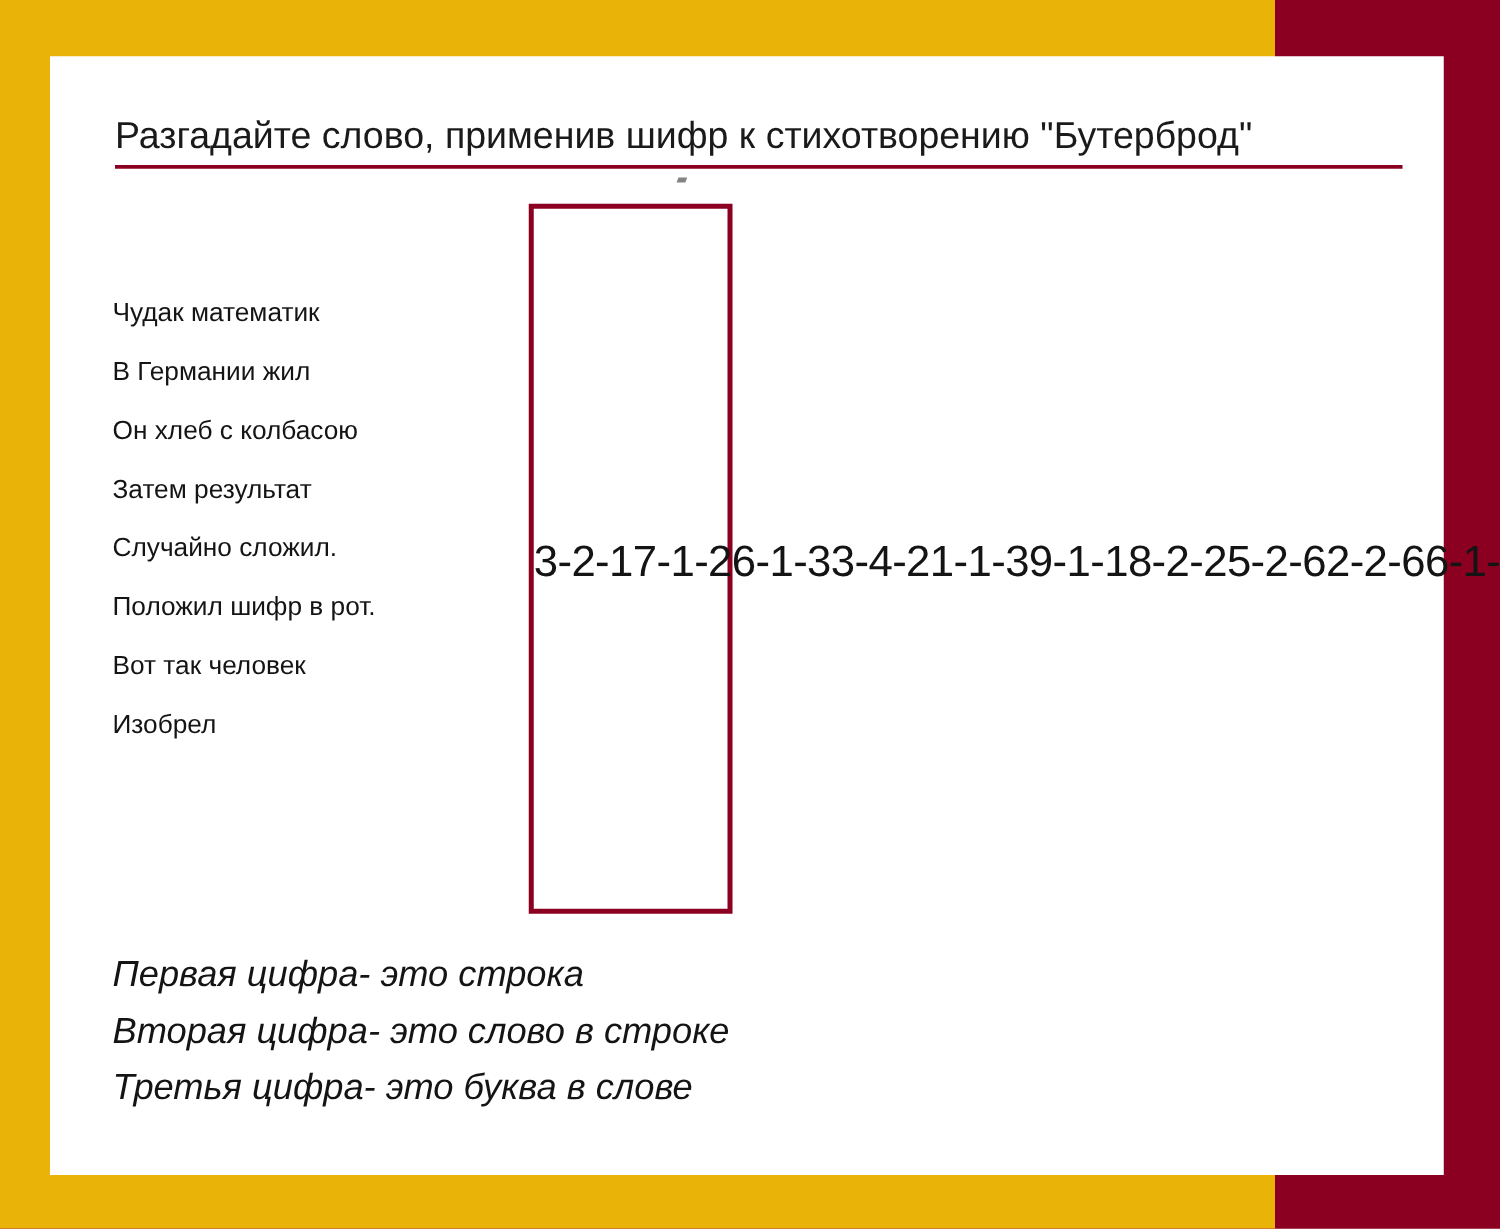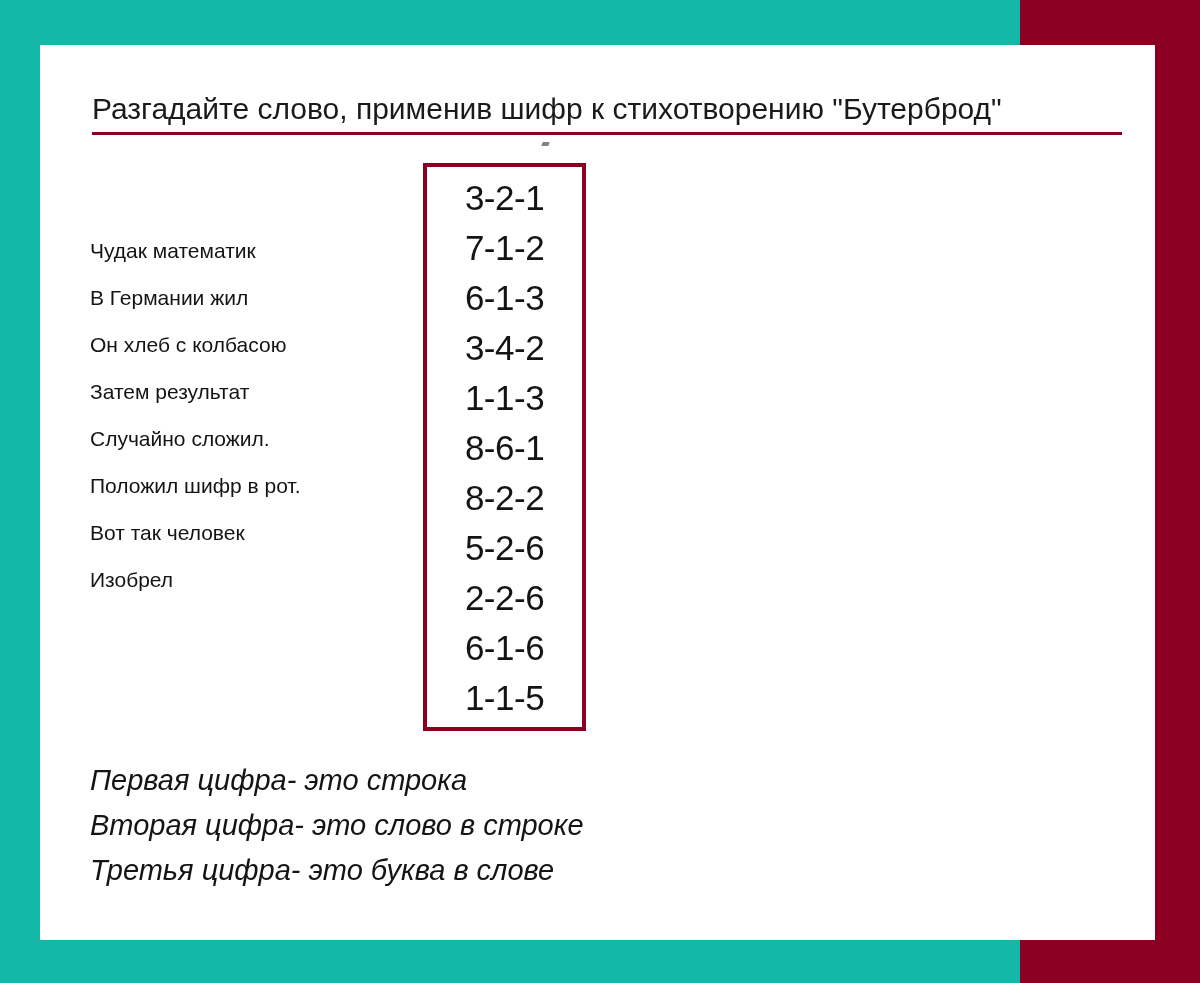--- a/index.html
+++ b/index.html
@@ -13,21 +13,21 @@
     background: #8b0020;
     font-family: "Liberation Sans", "DejaVu Sans", sans-serif;
     overflow: hidden;
   }
 
   
   #slide-frame {
     position: relative;
     width: 1020px;
     height: 983px;
-    background: #14b8a6;
+    background: #eab308;
     box-sizing: border-box;
   }
 
   
   #content-panel {
     position: absolute;
     left: 40px;
     top: 45px;
     width: 1115px;
     height: 895px;
@@ -85,21 +85,20 @@
   #cipher-box {
     position: absolute;
     left: 383px;
     top: 118px;
     width: 163px;
     height: 568px;
     border: 4px solid #8b0020;
     background: #ffffff;
     box-sizing: border-box;
     display: flex;
-    flex-direction: column;
     align-items: center;
     justify-content: flex-start;
     padding-top: 6px;
   }
   .cipher-code {
     font-size: 35px;
     line-height: 50px;
     color: #141414;
     text-align: center;
     white-space: nowrap;
@@ -144,21 +143,21 @@
       <div class="poem-line">Вот так человек</div>
       <div class="poem-line">Изобрел</div>
     </div>
 
     <div id="cipher-box">
       <div class="cipher-code">3-2-1</div>
       <div class="cipher-code">7-1-2</div>
       <div class="cipher-code">6-1-3</div>
       <div class="cipher-code">3-4-2</div>
       <div class="cipher-code">1-1-3</div>
-      <div class="cipher-code">8-6-1</div>
+      <div class="cipher-code">9-1-1</div>
       <div class="cipher-code">8-2-2</div>
       <div class="cipher-code">5-2-6</div>
       <div class="cipher-code">2-2-6</div>
       <div class="cipher-code">6-1-6</div>
       <div class="cipher-code">1-1-5</div>
     </div>
 
     <div id="legend-block">
       <div class="legend-line">Первая цифра- это строка</div>
       <div class="legend-line">Вторая цифра- это слово в строке</div>

